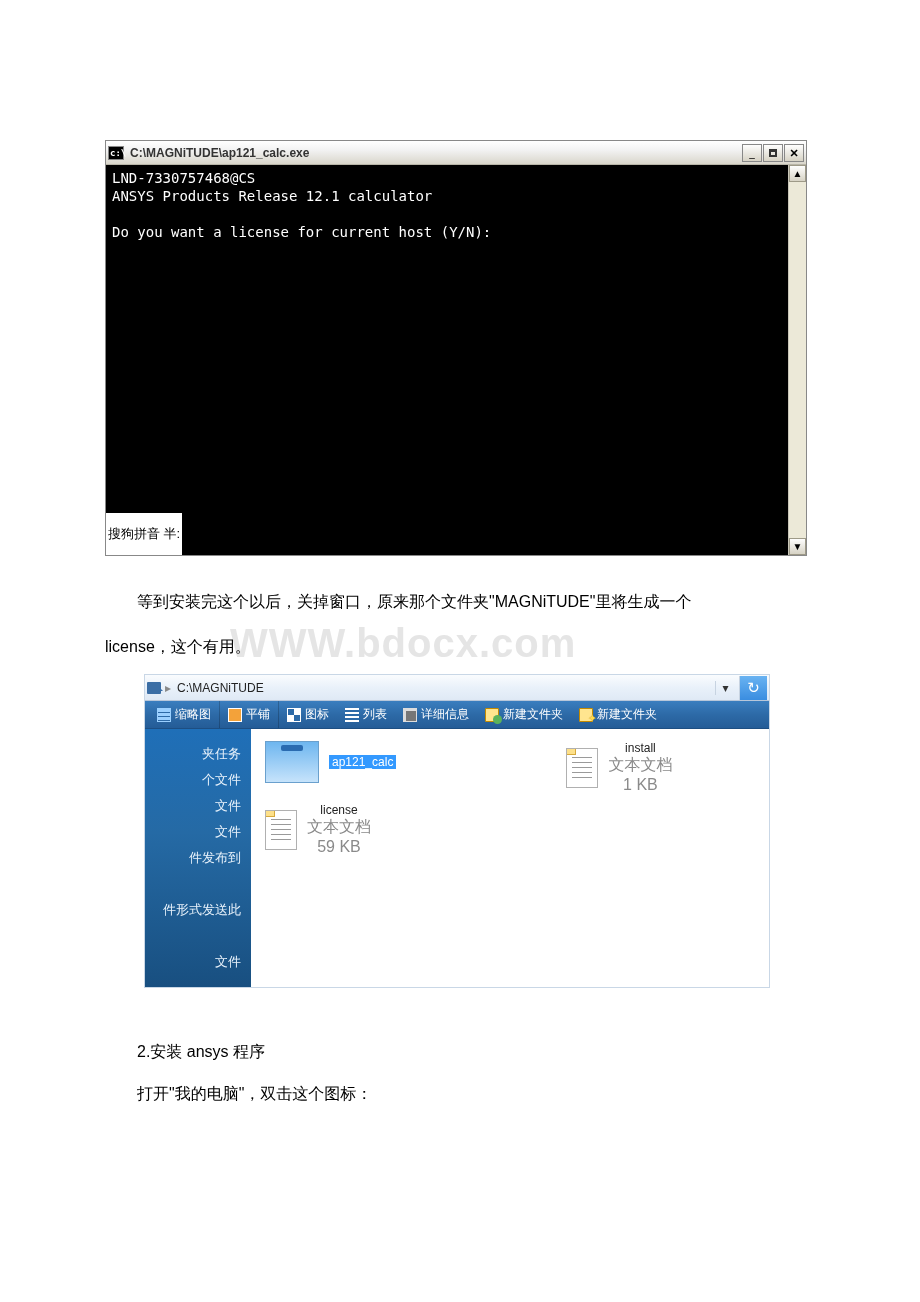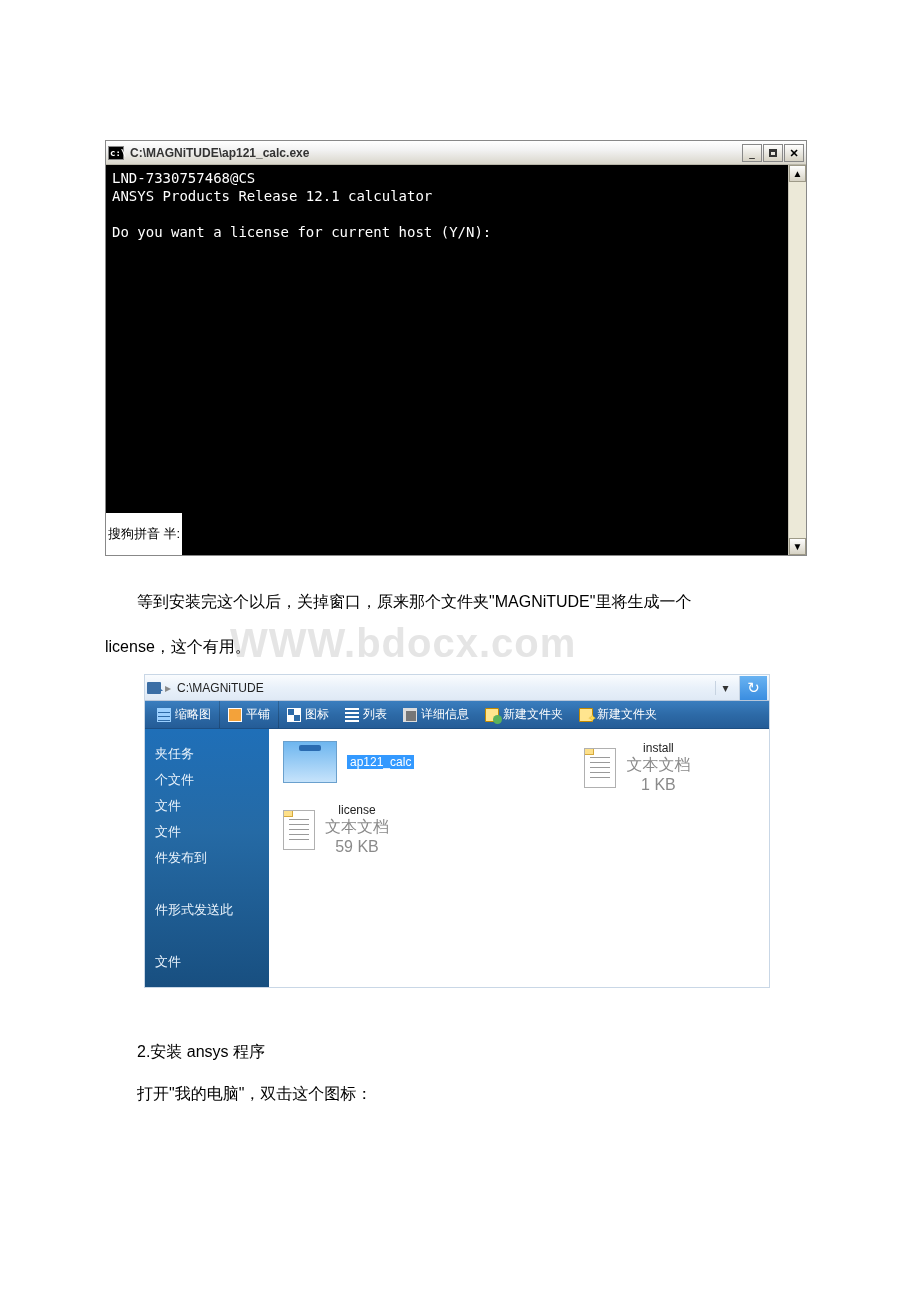--- a/index.html
+++ b/index.html
@@ -199,26 +199,27 @@
     border: 1px solid #fff; background-color:#2d6aa7;
   }
   .ico-list  { background: repeating-linear-gradient(#fff,#fff 2px,#2d6aa7 2px,#2d6aa7 4px); }
   .ico-detail{ width:14px; height:14px; background:#777; border:1px solid #ddd; box-shadow:inset 2px 0 0 #ddd, inset 0 2px 0 #ddd;}
   .ico-opts  { width:14px; height:14px; background:#ffe58f; border:1px solid #c48a00; border-radius:1px; position:relative; }
   .ico-opts::after{ content:''; position:absolute; right:-4px; bottom:-3px; width:9px; height:9px; background:#5bb35b; border-radius:50%; }
   .ico-new   { width:14px; height:14px; background:#ffe58f; border:1px solid #c48a00; border-radius:1px; position:relative; }
   .ico-new::after{ content:'✦'; position:absolute; right:-5px; bottom:-4px; color:#ffd94a; font-size:11px; text-shadow:0 0 1px #a67c00;}
   .exp-body { display: flex; background: #fff; min-height: 220px; }
   .tasks-pane {
-    width: 124px;
+    width: 106px;
     background: linear-gradient(to bottom,#1f6fb8,#256aa5 40%,#184f80);
     color: #e8f2fb;
     padding: 12px 10px;
     font-size: 13px;
     line-height: 26px;
+    text-align: right;
   }
   .files-pane {
     flex: 1;
     padding: 12px 0 0 14px;
     position: relative;
     color: #333;
     display: flex;
     gap: 170px;
     align-items: flex-start;
   }

